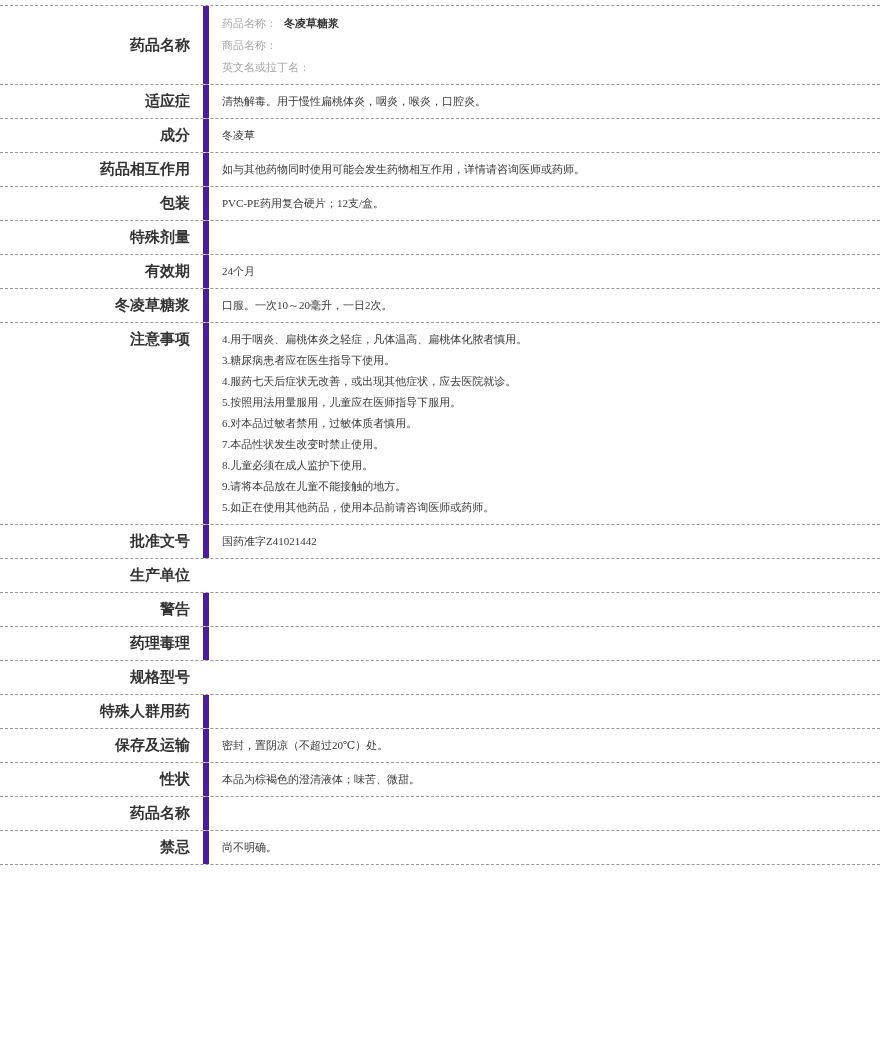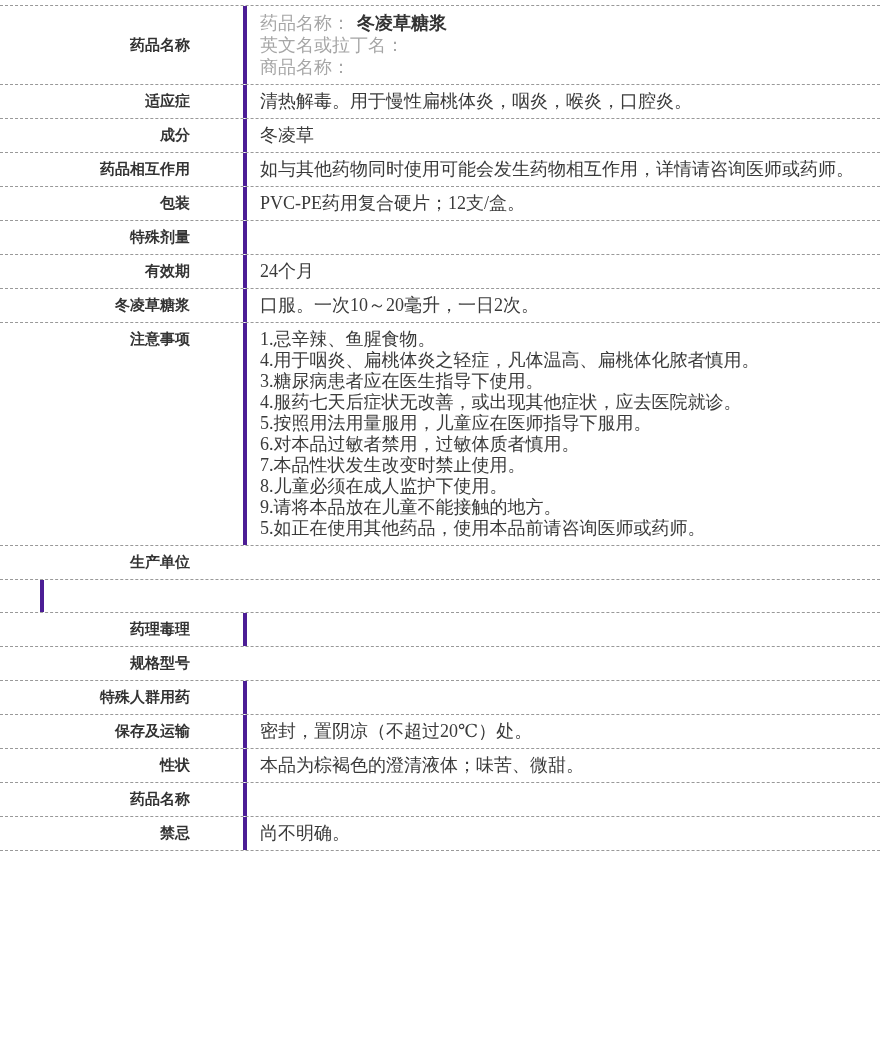--- a/index.html
+++ b/index.html
@@ -36,26 +36,25 @@
     color: #333333;
     display: flex;
     justify-content: flex-end;
     align-items: flex-start;
   }
   .row.name-row .cell.label {
     align-items: center;
   }
   .cell.content {
     flex: 1 1 auto;
-    border-left: 4px solid #4c1d95;
+    border-left: 6px solid #4c1d95;
     padding: 6px 10px 6px 13px;
-    font-size: 18px;
+    font-size: 11px;
     line-height: 21px;
     color: #3a3a3a;
-    margin-left: 40px;
   }
   .row.name-row .cell.content {
     line-height: 22px;
   }
   .line {
     white-space: pre-wrap;
   }
   .field-key {
     color: #a6a6a6;
   }
@@ -66,22 +65,22 @@
   }
 </style>
 </head>
 <body>
 
 <div class="drug-table">
   <div class="row name-row">
     <div class="cell label">药品名称</div>
     <div class="cell content">
       <div class="line"><span class="field-key">药品名称：</span><span class="field-value">冬凌草糖浆</span></div>
+      <div class="line"><span class="field-key">商品名称：</span><span class="field-value"></span></div>
       <div class="line"><span class="field-key">英文名或拉丁名：</span><span class="field-value"></span></div>
-      <div class="line"><span class="field-key">商品名称：</span><span class="field-value"></span></div>
     </div>
   </div>
 <div class="row">
     <div class="cell label">适应症</div>
     <div class="cell content">
         <div class="line">清热解毒。用于慢性扁桃体炎，咽炎，喉炎，口腔炎。</div>
       </div>
   </div>
     <div class="row">
     <div class="cell label">成分</div>
@@ -113,36 +112,42 @@
   </div>
     <div class="row">
     <div class="cell label">冬凌草糖浆</div>
     <div class="cell content">
         <div class="line">口服。一次10～20毫升，一日2次。</div>
       </div>
   </div>
     <div class="row">
     <div class="cell label">注意事项</div>
     <div class="cell content">
-        <div class="line">1.忌辛辣、鱼腥食物。</div>
         <div class="line">4.用于咽炎、扁桃体炎之轻症，凡体温高、扁桃体化脓者慎用。</div>
         <div class="line">3.糖尿病患者应在医生指导下使用。</div>
         <div class="line">4.服药七天后症状无改善，或出现其他症状，应去医院就诊。</div>
         <div class="line">5.按照用法用量服用，儿童应在医师指导下服用。</div>
         <div class="line">6.对本品过敏者禁用，过敏体质者慎用。</div>
         <div class="line">7.本品性状发生改变时禁止使用。</div>
         <div class="line">8.儿童必须在成人监护下使用。</div>
         <div class="line">9.请将本品放在儿童不能接触的地方。</div>
         <div class="line">5.如正在使用其他药品，使用本品前请咨询医师或药师。</div>
       </div>
   </div>
     <div class="row">
+    <div class="cell label">批准文号</div>
+    <div class="cell content">
+        <div class="line">国药准字Z41021442</div>
+      </div>
+  </div>
+    <div class="row">
     <div class="cell label">生产单位</div>
   </div>
     <div class="row">
+    <div class="cell label">警告</div>
     <div class="cell content"></div>
   </div>
     <div class="row">
     <div class="cell label">药理毒理</div>
     <div class="cell content"></div>
   </div>
     <div class="row">
     <div class="cell label">规格型号</div>
   </div>
     <div class="row">

